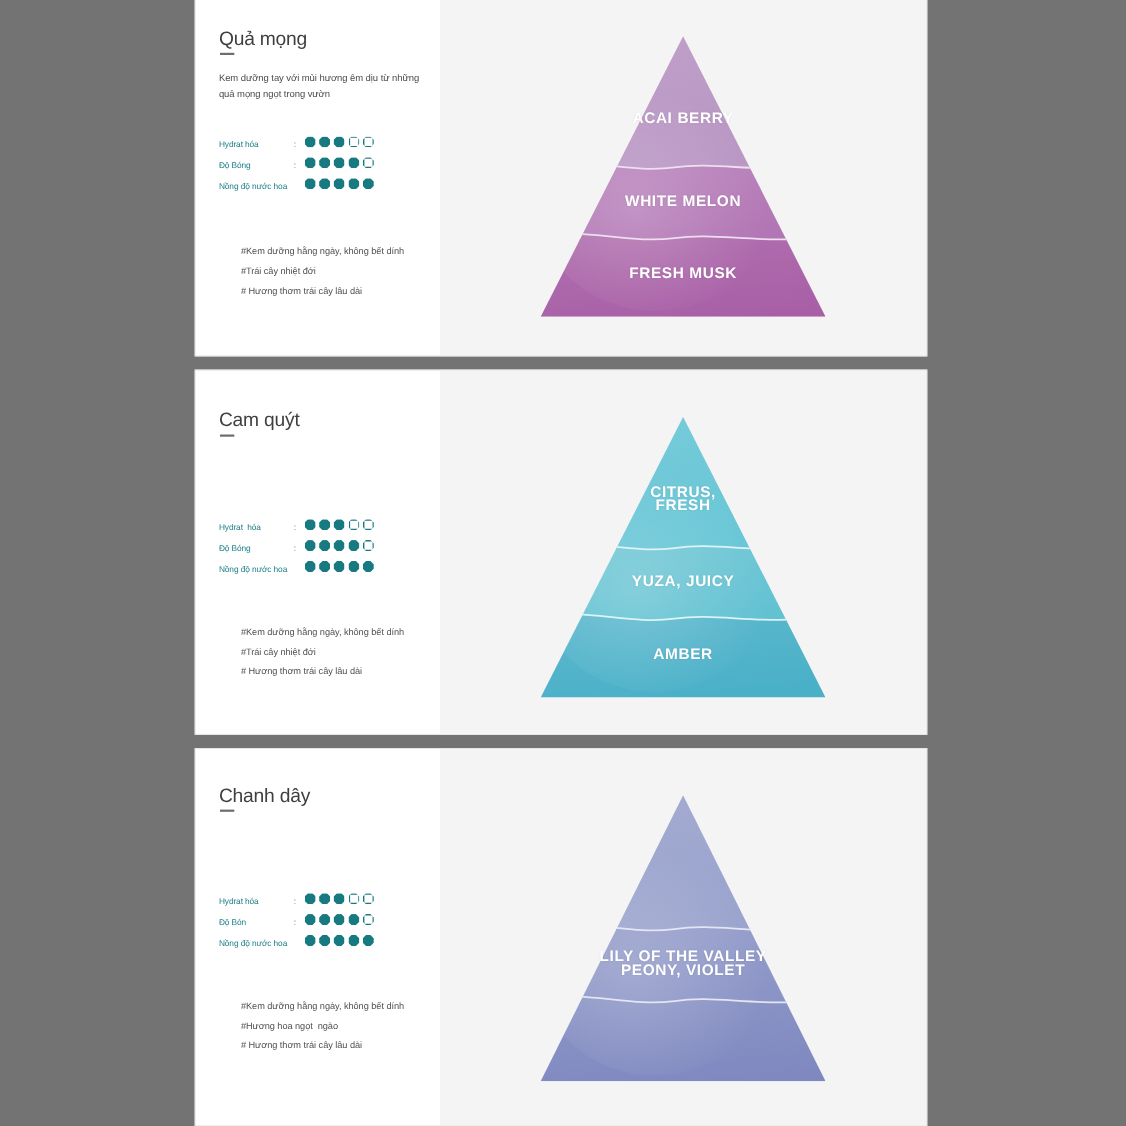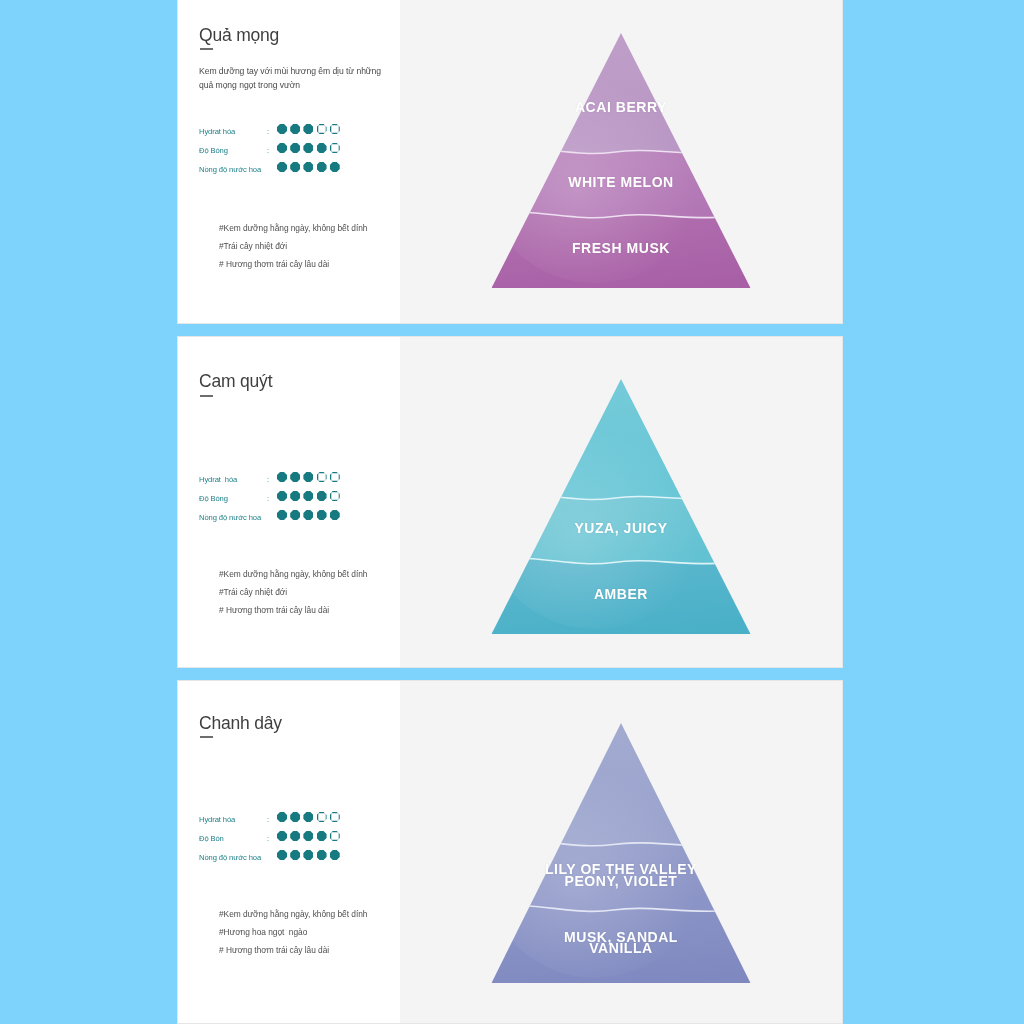--- a/index.html
+++ b/index.html
@@ -7,21 +7,21 @@
     margin: 0; padding: 0;
     width: 1024px; height: 1024px;
     background: #ffffff;
     font-family: "Liberation Sans", sans-serif;
     -webkit-font-smoothing: antialiased;
   }
   #page {
     position: relative;
     width: 1024px;
     height: 1024px;
-    background: #7dd3fc;
+    background: #737373;
     overflow: hidden;
   }
   .card {
     position: absolute;
     left: 177px;
     width: 666px;
     background: #ffffff;
     border: 1px solid #e6e6e6;
     display: flex;
     overflow: hidden;
@@ -302,20 +302,22 @@
             </defs>
             <g clip-path="url(#pyr1-clip)">
               <path d="M -10 -10 L 269 -10 L 269 116.22900000000001 C 202.02 126.78600000000002, 163.17 113.016, 121.72999999999999 119.2125 C 77.7 124.95000000000002, 41.44 108.42600000000002, -10 118.06500000000001 Z" fill="url(#pyr1-a)"></path>
               <path d="M -10 118.06500000000001 C 41.44 108.42600000000002, 77.7 124.95000000000002, 121.72999999999999 119.2125 C 163.17 113.016, 202.02 126.78600000000002, 269 116.22900000000001 L 269 180.48899999999998 C 202.02 191.046, 163.17 177.27599999999998, 121.72999999999999 183.4725 C 77.7 189.20999999999998, 41.44 172.68599999999998, -10 182.325 Z" fill="url(#pyr1-b)"></path>
               <path d="M -10 182.325 C 41.44 172.68599999999998, 77.7 189.20999999999998, 121.72999999999999 183.4725 C 163.17 177.27599999999998, 202.02 191.046, 269 180.48899999999998 L 269 265 L -10 265 Z" fill="url(#pyr1-d)"></path>
               <ellipse cx="103.60000000000001" cy="147.89999999999998" rx="108.78" ry="102" fill="url(#pyr1-tex)"></ellipse>
               <path d="M -10 118.06500000000001 C 41.44 108.42600000000002, 77.7 124.95000000000002, 121.72999999999999 119.2125 C 163.17 113.016, 202.02 126.78600000000002, 269 116.22900000000001" fill="none" stroke="#e2f6fa" stroke-width="1.6" stroke-opacity="0.95"></path>
               <path d="M -10 182.325 C 41.44 172.68599999999998, 77.7 189.20999999999998, 121.72999999999999 183.4725 C 163.17 177.27599999999998, 202.02 191.046, 269 180.48899999999998" fill="none" stroke="#e2f6fa" stroke-width="1.6" stroke-opacity="0.95"></path>
             </g>
           </svg>
+          <div class="pyr-label" style="top: 63.05px;">CITRUS,
+FRESH</div>
           <div class="pyr-label" style="top: 144.075px;">YUZA, JUICY</div>
           <div class="pyr-label" style="top: 210.375px;">AMBER</div>
         </div>
       </div>
     </div>
     <div class="card" id="card-2" style="top: 680px; height: 344px;">
       <div class="text-pane">
         <div class="title" style="top: 32px;">Chanh dây</div>
         <div class="rule" style="top: 55px;"></div>
         <div class="ratings" style="top: 131px;">
@@ -386,18 +388,16 @@
               <path d="M -10 -10 L 269 -10 L 269 118.50800000000001 C 202.02 129.27200000000002, 163.17 115.23200000000001, 121.72999999999999 121.55000000000001 C 77.7 127.4, 41.44 110.552, -10 120.38000000000001 Z" fill="url(#pyr2-a)"></path>
               <path d="M -10 120.38000000000001 C 41.44 110.552, 77.7 127.4, 121.72999999999999 121.55000000000001 C 163.17 115.23200000000001, 202.02 129.27200000000002, 269 118.50800000000001 L 269 184.02800000000002 C 202.02 194.792, 163.17 180.752, 121.72999999999999 187.07 C 77.7 192.92000000000002, 41.44 176.072, -10 185.9 Z" fill="url(#pyr2-b)"></path>
               <path d="M -10 185.9 C 41.44 176.072, 77.7 192.92000000000002, 121.72999999999999 187.07 C 163.17 180.752, 202.02 194.792, 269 184.02800000000002 L 269 270 L -10 270 Z" fill="url(#pyr2-d)"></path>
               <ellipse cx="103.60000000000001" cy="150.79999999999998" rx="108.78" ry="104" fill="url(#pyr2-tex)"></ellipse>
               <path d="M -10 120.38000000000001 C 41.44 110.552, 77.7 127.4, 121.72999999999999 121.55000000000001 C 163.17 115.23200000000001, 202.02 129.27200000000002, 269 118.50800000000001" fill="none" stroke="#e6e9f6" stroke-width="1.6" stroke-opacity="0.95"></path>
               <path d="M -10 185.9 C 41.44 176.072, 77.7 192.92000000000002, 121.72999999999999 187.07 C 163.17 180.752, 202.02 194.792, 269 184.02800000000002" fill="none" stroke="#e6e9f6" stroke-width="1.6" stroke-opacity="0.95"></path>
             </g>
           </svg>
           <div class="pyr-label" style="top: 141.1px;">LILY OF THE VALLEY
 PEONY, VIOLET</div>
-          <div class="pyr-label" style="top: 208.7px;">MUSK, SANDAL
-VANILLA</div>
         </div>
       </div>
     </div>
   </div>
 
 </body></html>

